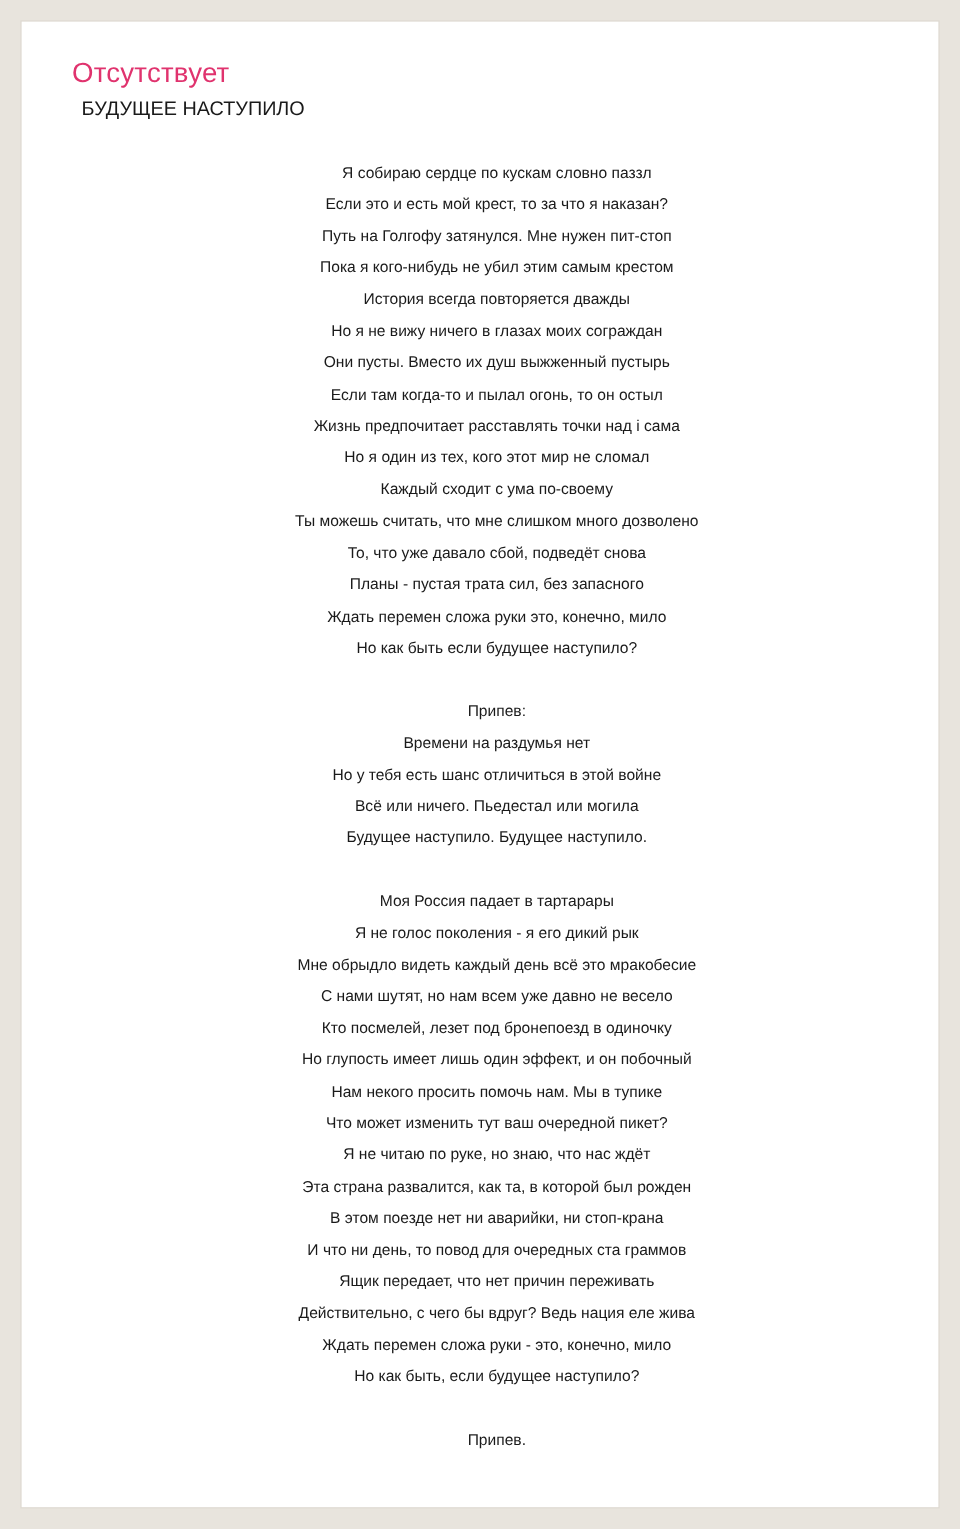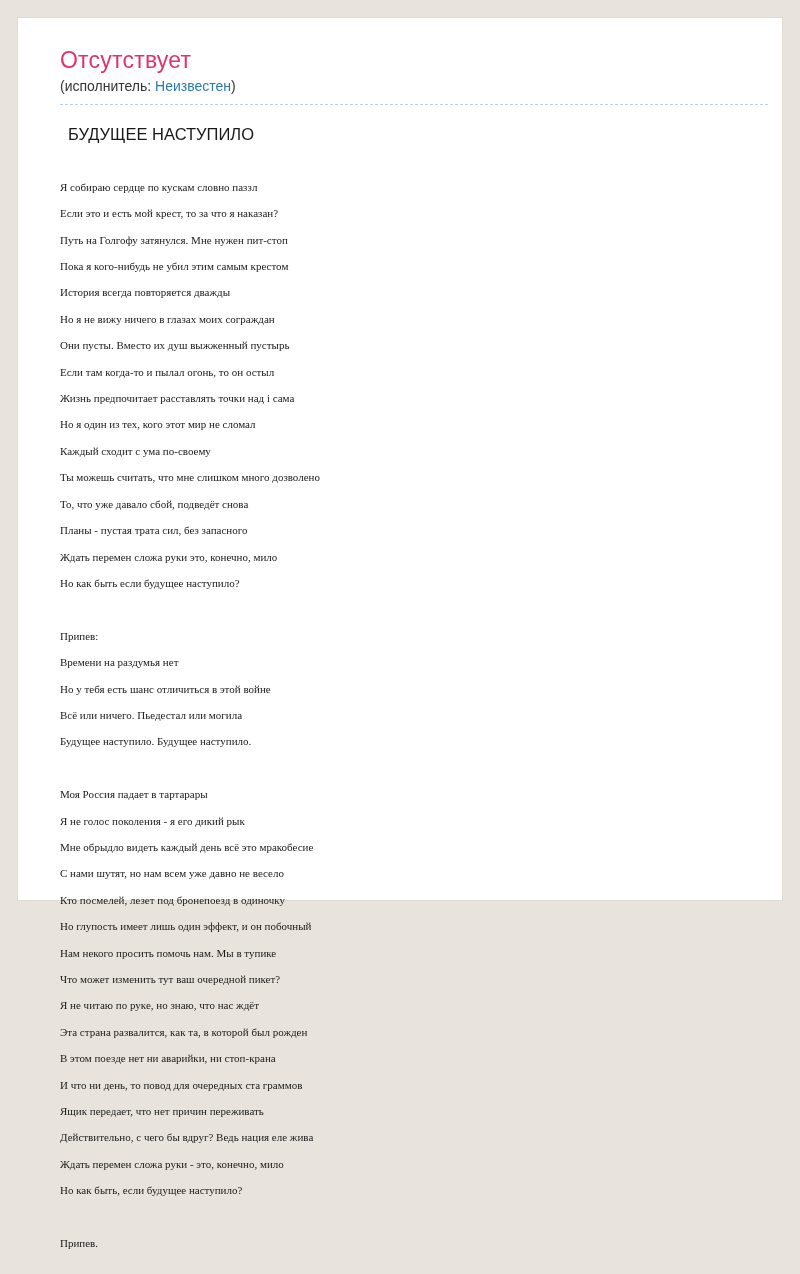--- a/index.html
+++ b/index.html
@@ -12,21 +12,21 @@
     width: 800px;
     height: 1274px;
     position: relative;
     overflow: hidden;
   }
   .page {
     position: absolute;
     left: 18px;
     top: 18px;
     width: 764px;
-    height: 882px;
+    height: 1238px;
     background: #ffffff;
     box-sizing: border-box;
     padding: 28px 14px 20px 42px;
     box-shadow: 0 0 0 1px #ded9d1;
   }
   .song-title {
     color: #e0336e;
     font-size: 23px;
     line-height: 28px;
     font-weight: normal;
@@ -39,45 +39,43 @@
     padding-bottom: 10px;
     border-bottom: 1px dashed #b9cfe0;
     margin-bottom: 16px;
   }
   .artist-link {
     color: #2a7ab0;
     text-decoration: none;
     cursor: pointer;
   }
   .lyrics {
-    font-size: 11px;
+    font-size: 13px;
     line-height: 26.4px;
     color: #1a1a1a;
     white-space: pre-wrap;
     word-wrap: break-word;
     margin: 0;
-    font-family: Liberation Serif, serif;
+    font-family: Liberation Sans, sans-serif;
+    text-align: center;
   }
   .lyrics-head {
     font-size: 16.5px;
     line-height: 26.4px;
     color: #1a1a1a;
     margin: 0 0 0 8px;
   }
 </style>
 </head>
 <body>
 
 <div class="page">
 
   <h1 class="song-title">Отсутствует</h1>
 
-  <div class="artist-line">
-    <span>(исполнитель: </span><a class="artist-link" href="#">Неизвестен</a><span>)</span>
-  </div>
 
   <div class="lyrics-head">БУДУЩЕЕ НАСТУПИЛО</div>
 
   <div class="lyrics">
 Я собираю сердце по кускам словно паззл
 Если это и есть мой крест, то за что я наказан?
 Путь на Голгофу затянулся. Мне нужен пит-стоп
 Пока я кого-нибудь не убил этим самым крестом
 История всегда повторяется дважды
 Но я не вижу ничего в глазах моих сограждан

